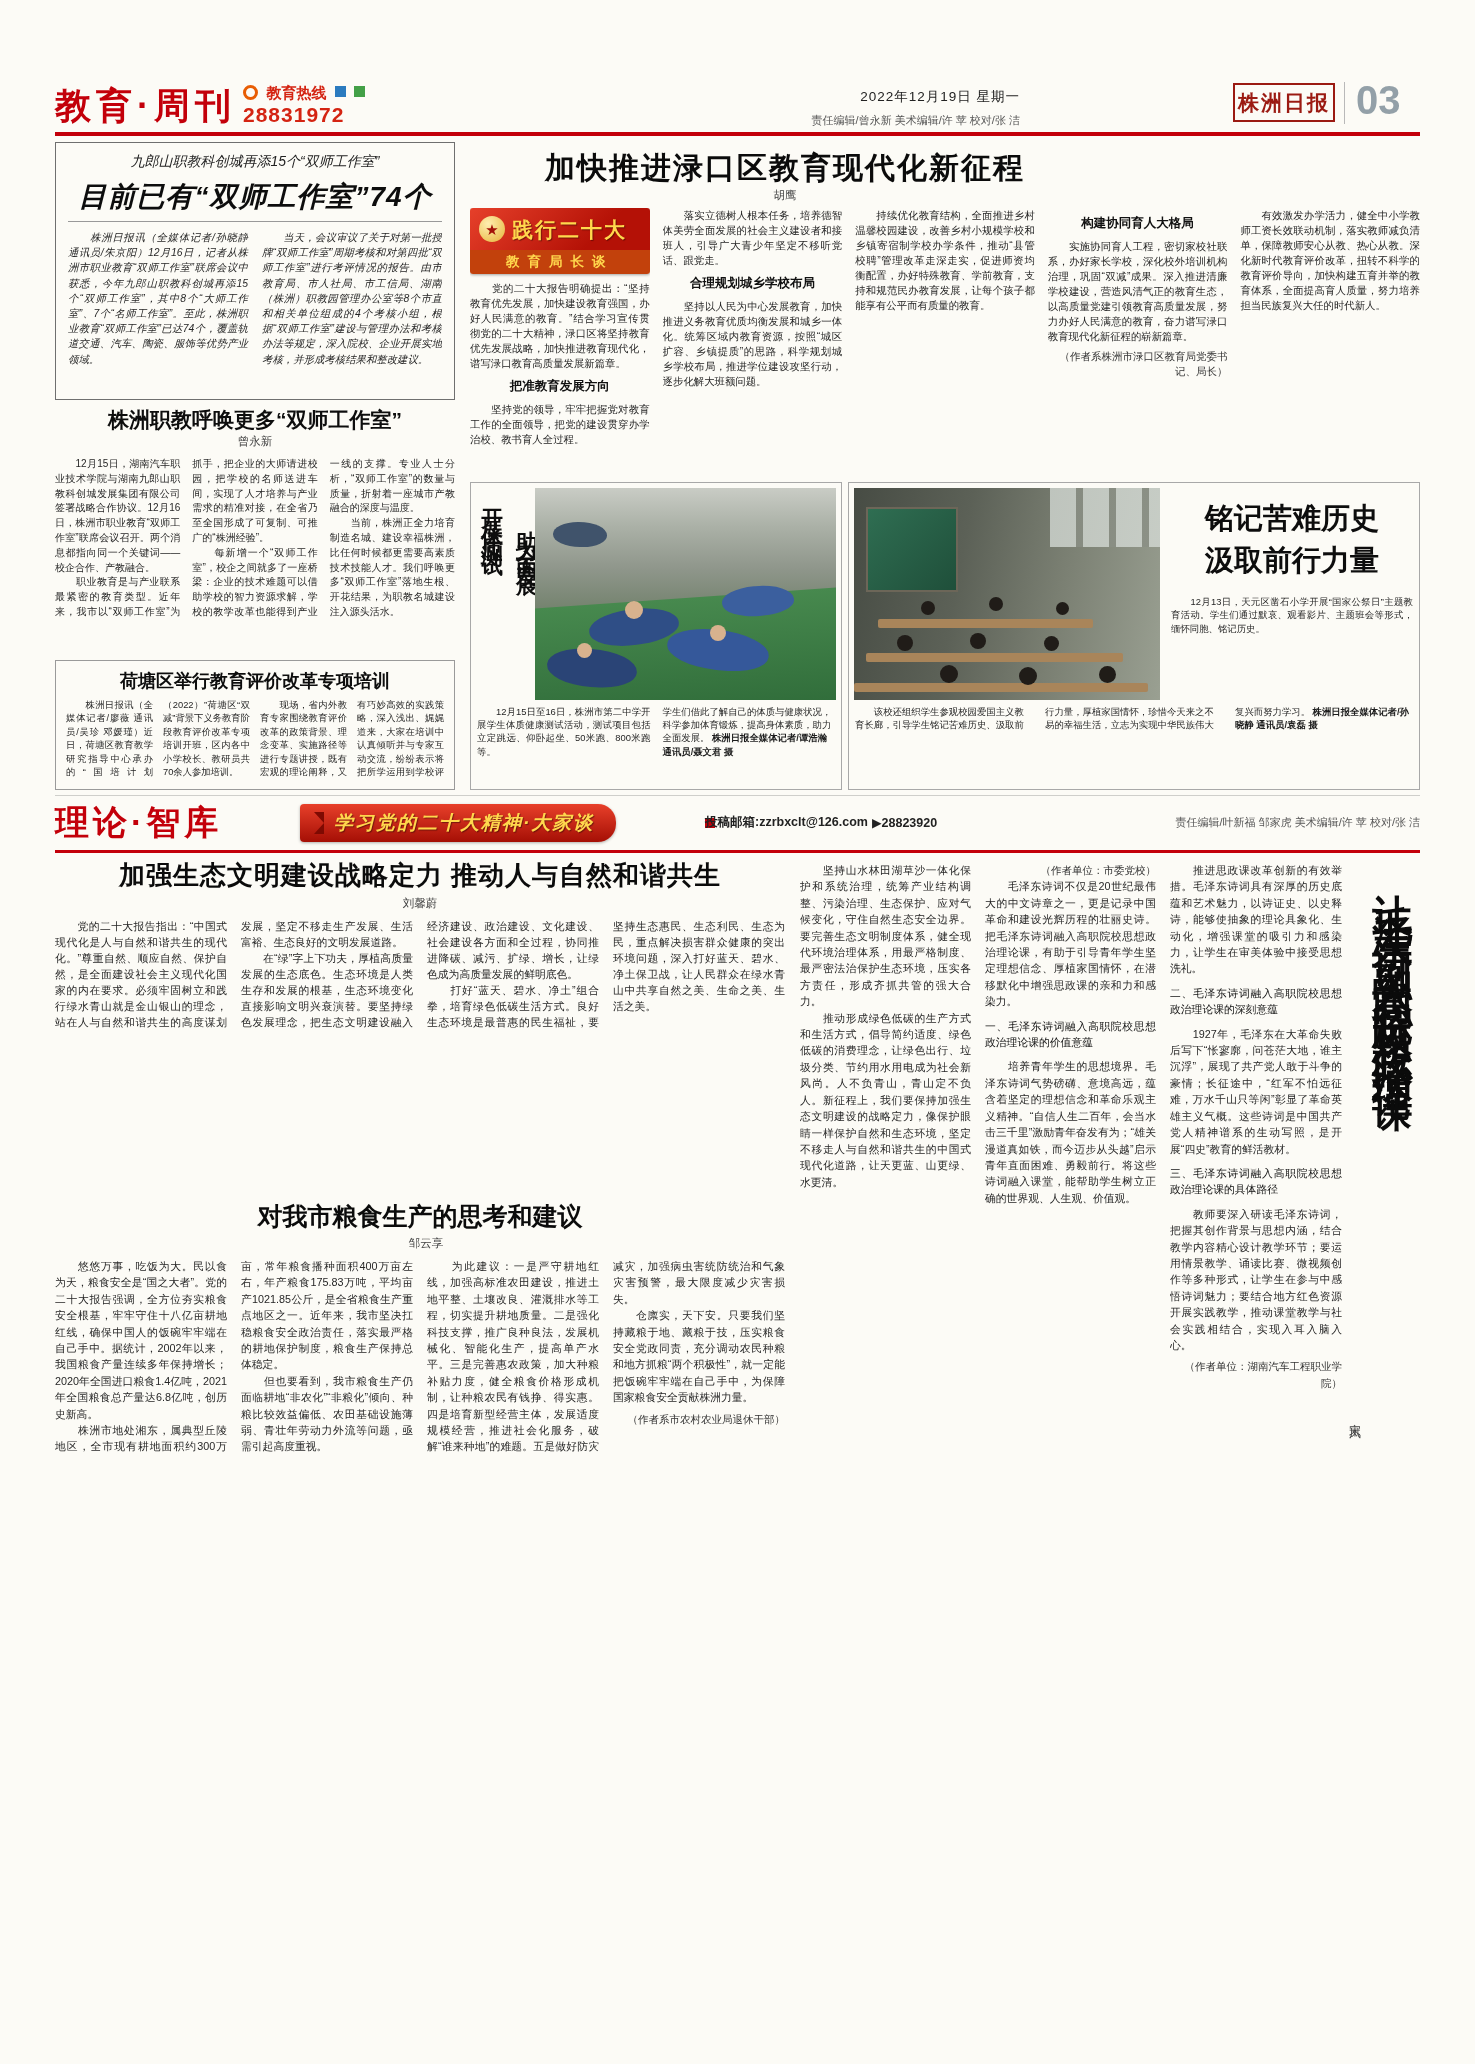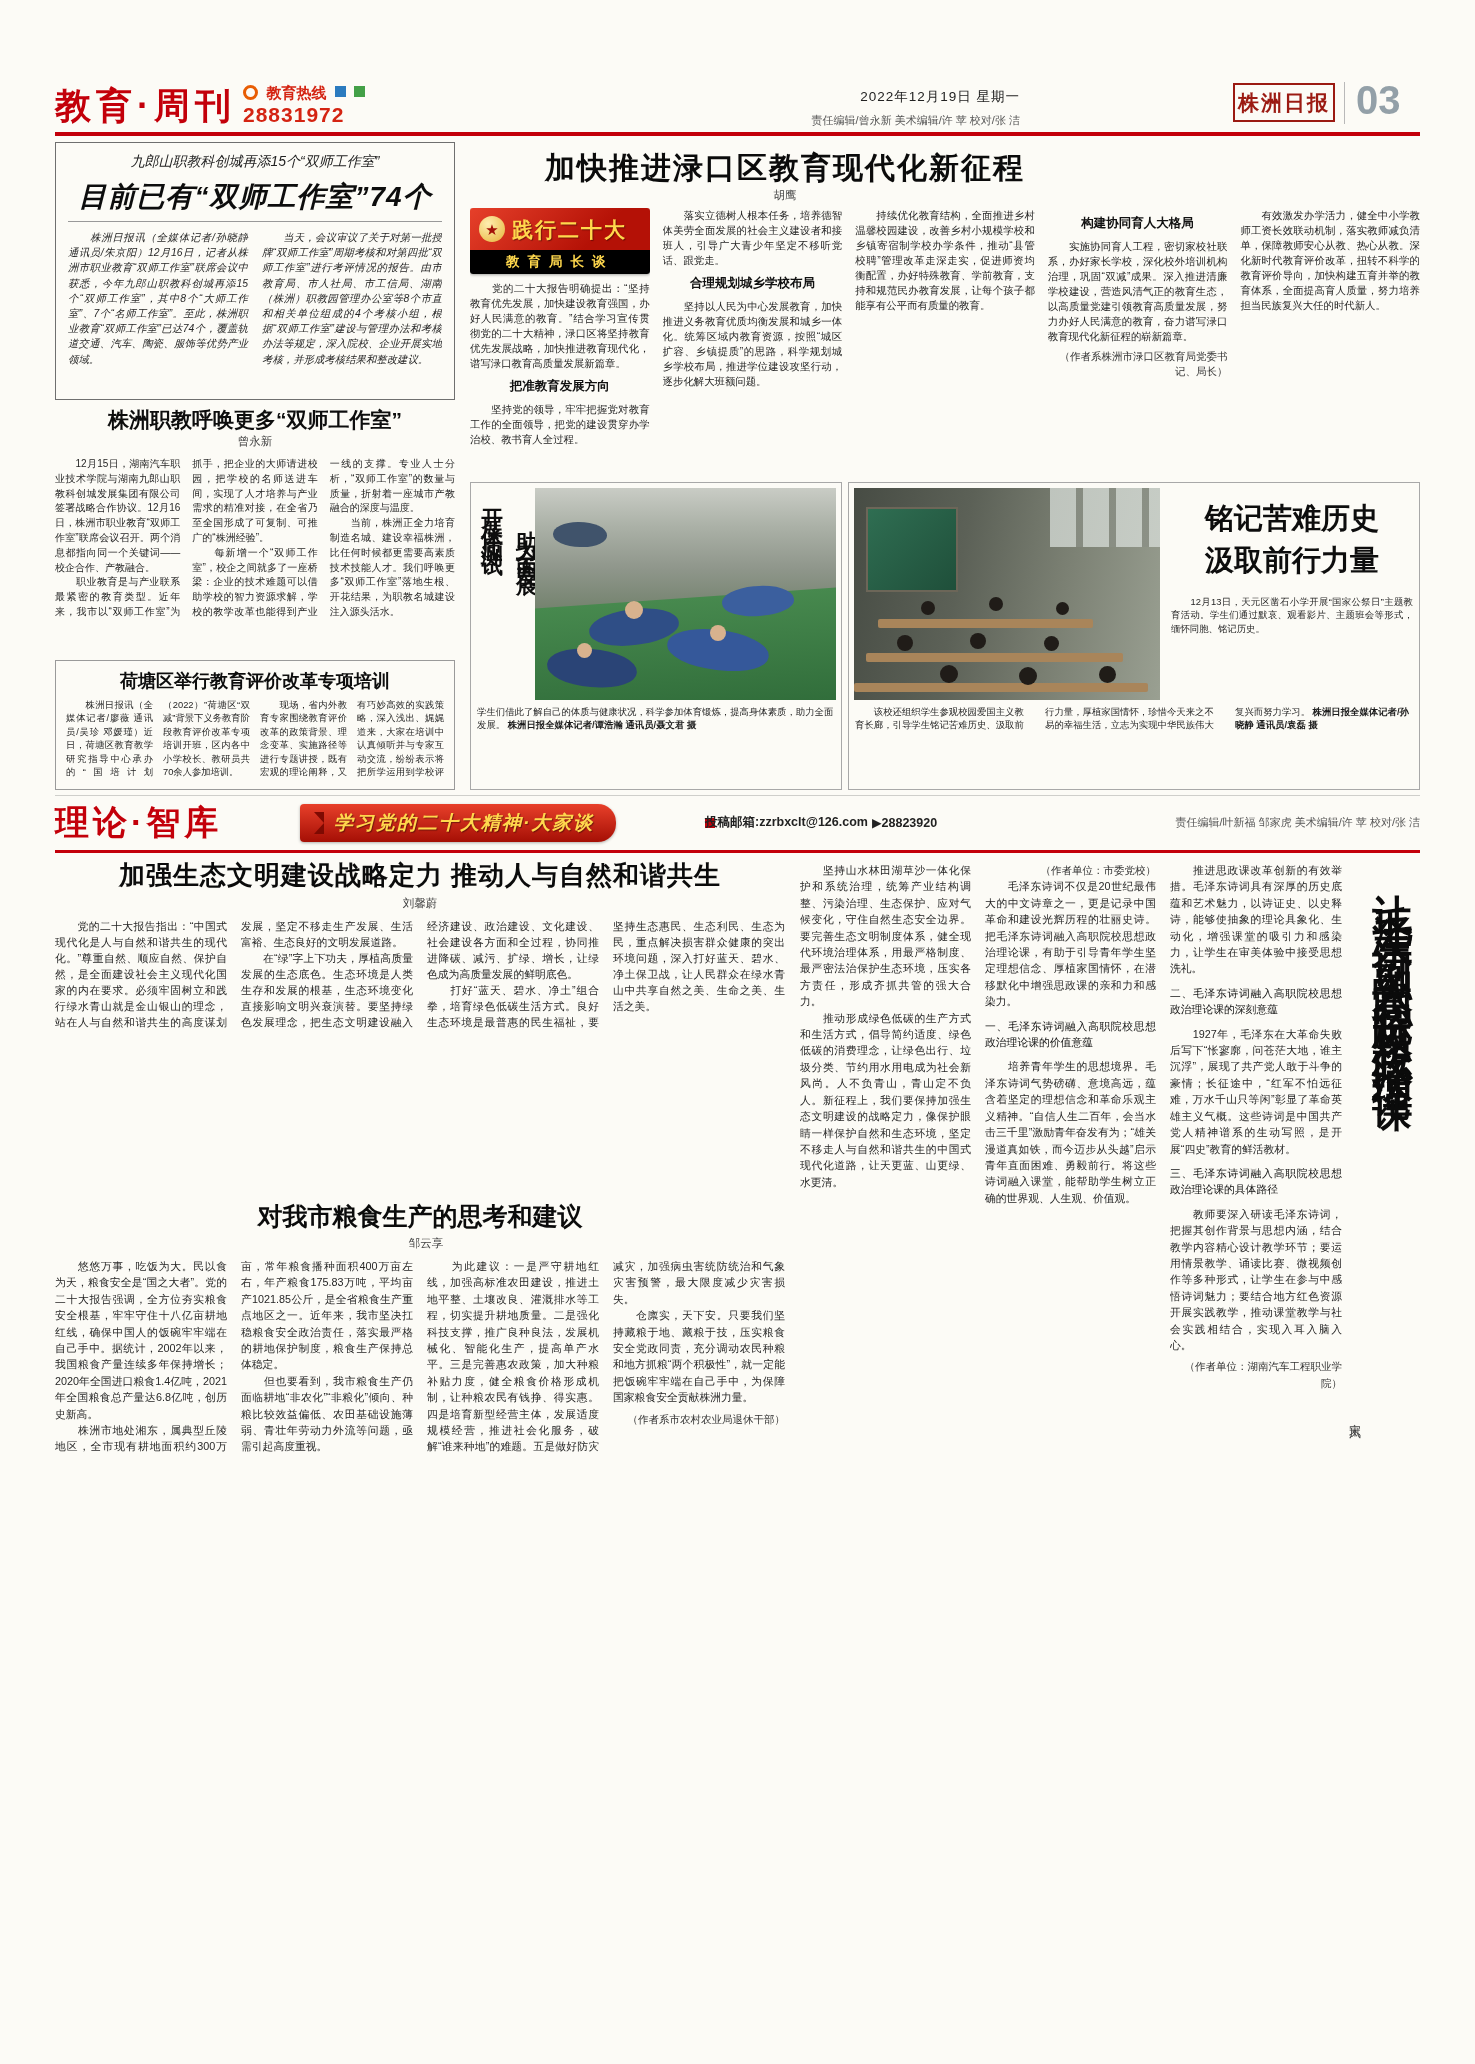--- a/index.html
+++ b/index.html
@@ -63,21 +63,21 @@
   .badge { margin-bottom:7px; border-radius:3px; overflow:hidden;
            box-shadow:0 1px 3px rgba(0,0,0,.35); }
   .badge-top { display:flex; align-items:center; gap:7px; padding:8px 9px;
                background:linear-gradient(135deg,#e6402a,#b41106 70%); }
   .badge-emblem { width:26px; height:26px; border-radius:50%; flex:0 0 auto;
                   background:radial-gradient(circle at 35% 30%,#ffeeb0,#e6b33a);
                   color:#a31208; display:flex; align-items:center; justify-content:center;
                   font-size:15px; font-weight:bold; }
   .badge-line1 { color:#ffd84d; font-size:21px; font-weight:bold; letter-spacing:2px;
                  text-shadow:1px 1px 1px rgba(0,0,0,.4); }
-  .badge-line2 { background:#000000; color:#ffd84d; text-align:center; font-size:13.5px;
+  .badge-line2 { background:#c2410c; color:#ffd84d; text-align:center; font-size:13.5px;
                  letter-spacing:8px; padding:4px 0 5px; font-weight:bold; }
 
   
   .photo-block { position:absolute; border:1px solid #a8a8a8; background:#fcfbf6; }
   .pb1 { left:470px; top:482px; width:372px; height:308px; padding:5px; }
   .pb1-vtitle { position:absolute; left:6px; top:8px; height:208px; display:flex; gap:5px; }
   .pb1-vtitle span { writing-mode:vertical-rl; font-size:22px; font-weight:bold;
                      letter-spacing:9px; color:#0d0d0d; }
   .pb1-vtitle span:nth-child(2) { margin-top:22px; }
   .scene { position:absolute; overflow:hidden; }
@@ -248,20 +248,21 @@
       <div class="stu" style="left:18%;bottom:26%;width:30%;height:17%;transform:rotate(-8deg)"></div>
       <div class="stu" style="left:44%;bottom:14%;width:34%;height:19%;transform:rotate(6deg);background:#35589a"></div>
       <div class="stu" style="left:4%;bottom:6%;width:30%;height:18%;transform:rotate(4deg);background:#2a4476"></div>
       <div class="stu" style="left:62%;bottom:40%;width:24%;height:14%;transform:rotate(-5deg);background:#3b5f9e"></div>
       <div class="stu" style="left:6%;top:16%;width:18%;height:12%;background:#40536b"></div>
       <div class="stu-head" style="left:30%;bottom:38%;width:18px;height:18px"></div>
       <div class="stu-head" style="left:58%;bottom:28%;width:16px;height:16px"></div>
       <div class="stu-head" style="left:14%;bottom:20%;width:15px;height:15px"></div>
     </div>
     <div class="pb1-caption">
+      <div class="jtext">　　12月15日至16日，株洲市第二中学开展学生体质健康测试活动，测试项目包括立定跳远、仰卧起坐、50米跑、800米跑等。</div>
       <div>
         <span class="jtext">学生们借此了解自己的体质与健康状况，科学参加体育锻炼，提高身体素质，助力全面发展。</span>
         <span class="credit">株洲日报全媒体记者/谭浩瀚 通讯员/聂文君 摄</span>
       </div>
     </div>
   </div>
 
   <div class="photo-block pb2">
     <div class="scene scene2">
       <div class="board"></div>

